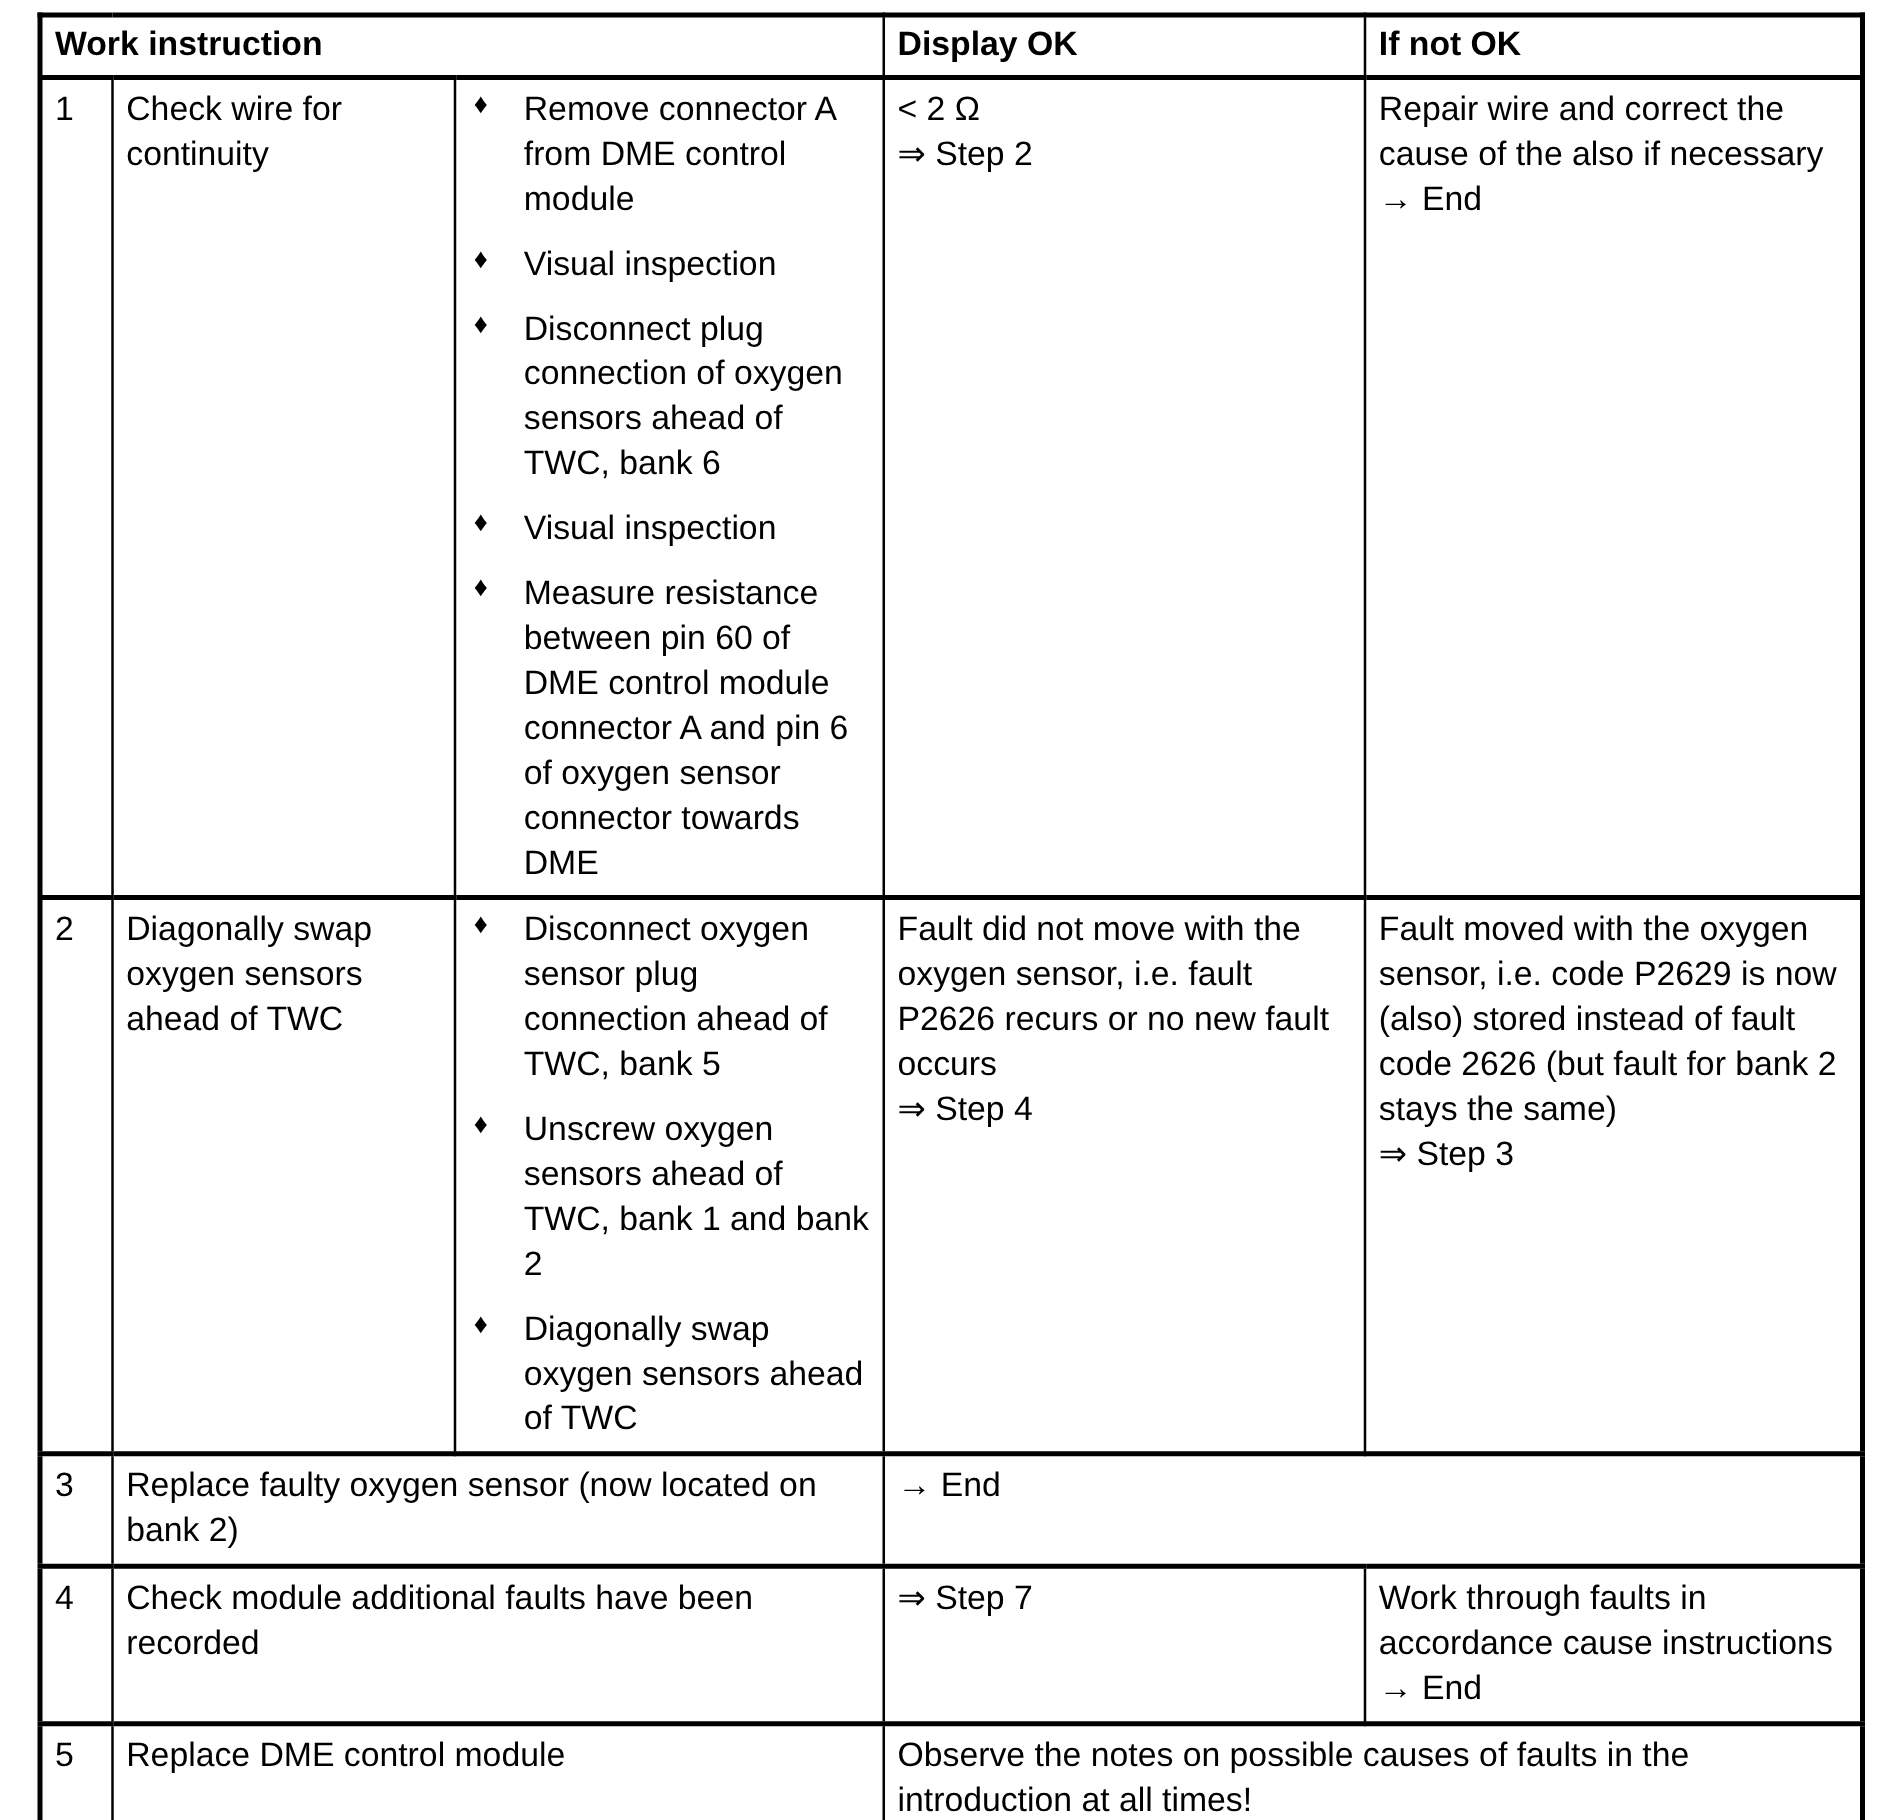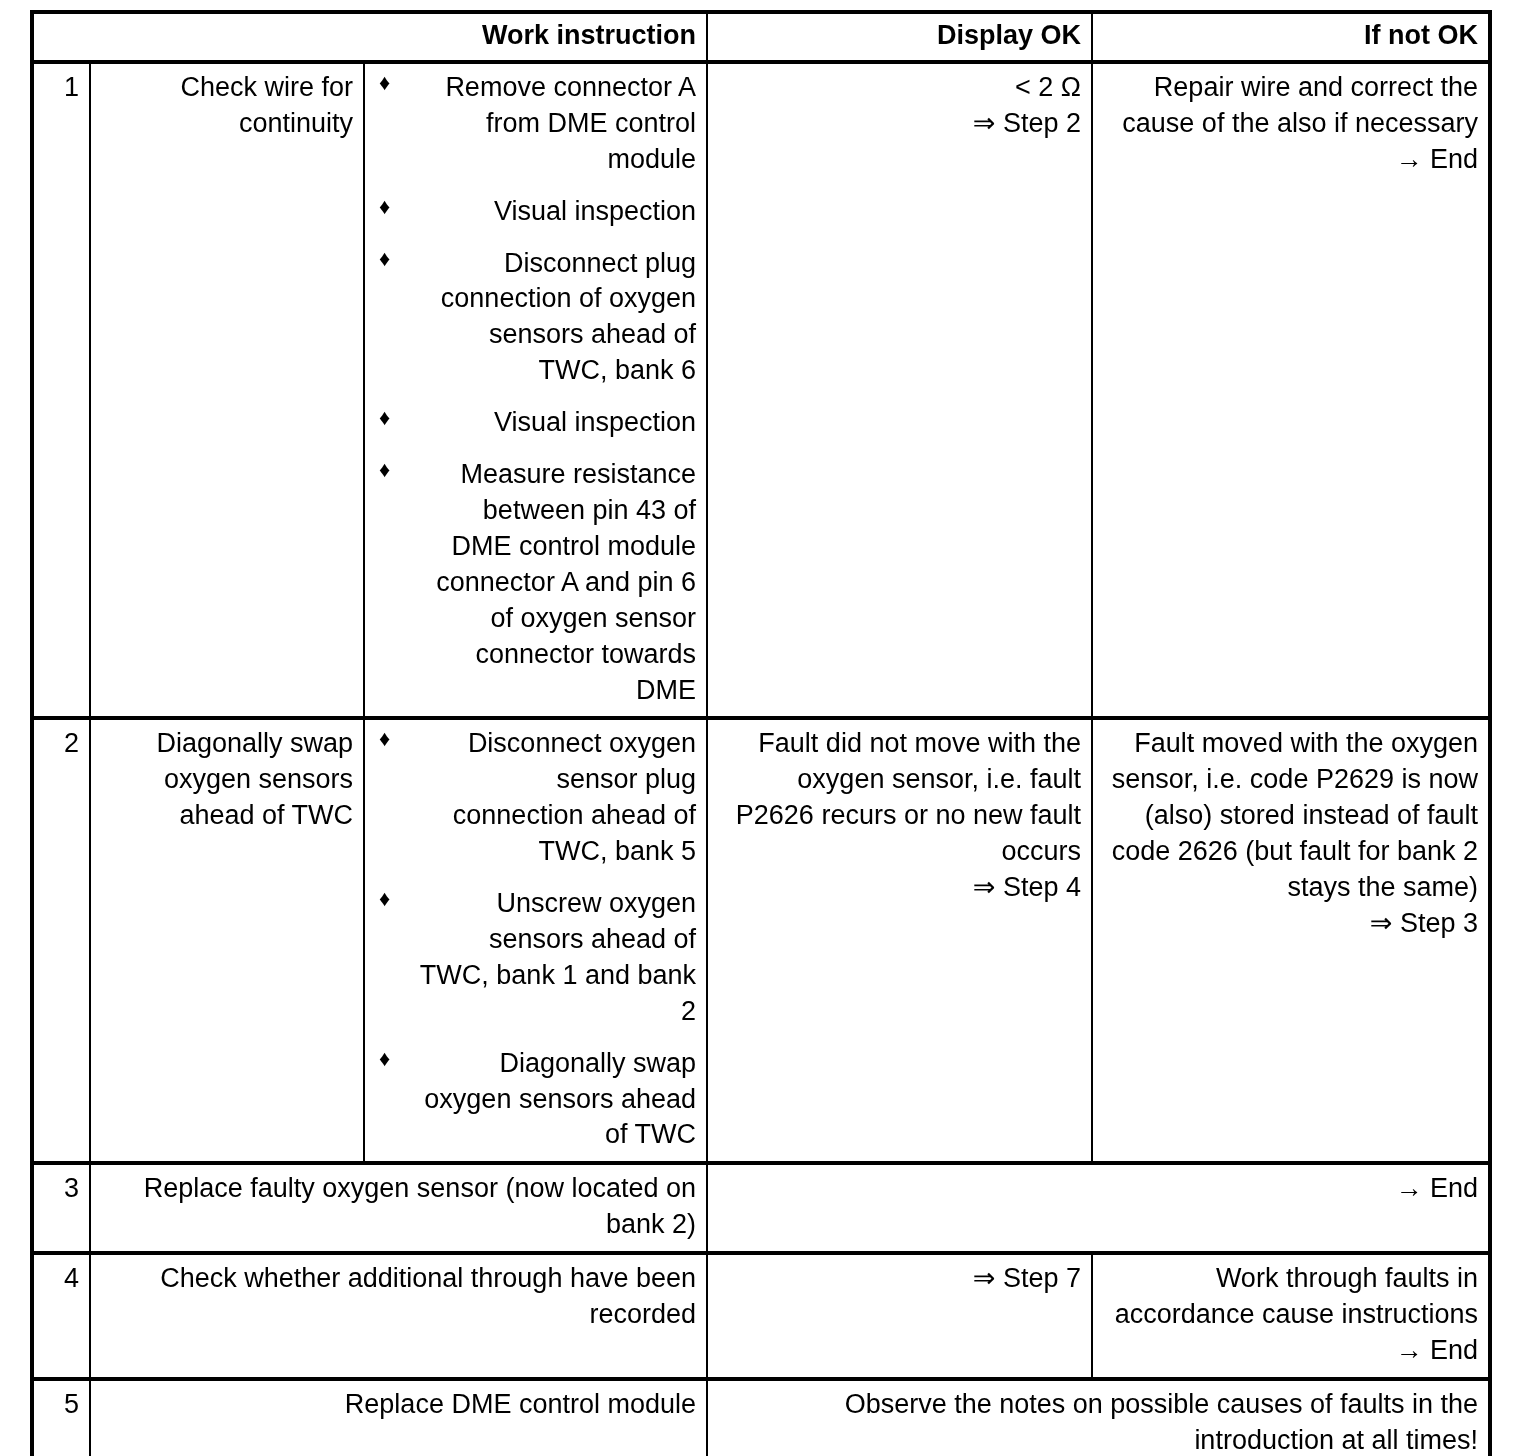--- a/index.html
+++ b/index.html
@@ -33,21 +33,21 @@
   }
 
   table.wi-table td,
   table.wi-table th {
     border: 2px solid #000000;
     vertical-align: top;
     padding: 6px 10px 8px 10px;
     font-size: 27px;
     line-height: 1.33;
     font-weight: normal;
-    text-align: right;
+    text-align: left;
     background: #ffffff;
   }
 
   
   table.wi-table {
     border: 4px solid #000000;
   }
 
   
   table.wi-table thead th {
@@ -139,21 +139,21 @@
             <li>
               <span class="bullet-mark">♦</span>
               <span class="cell-text">Disconnect plug connection of oxygen sensors ahead of TWC, bank 6</span>
             </li>
             <li>
               <span class="bullet-mark">♦</span>
               <span class="cell-text">Visual inspection</span>
             </li>
             <li>
               <span class="bullet-mark">♦</span>
-              <span class="cell-text">Measure resistance between pin 43 of DME control module connector A and pin 6 of oxygen sensor connector towards DME</span>
+              <span class="cell-text">Measure resistance between pin 60 of DME control module connector A and pin 6 of oxygen sensor connector towards DME</span>
             </li>
           </ul>
         </td>
         <td class="cell-text">&lt; 2 Ω
 ⇒ Step 2</td>
         <td class="cell-text">Repair wire and correct the cause of the also if necessary
 → End</td>
       </tr>
 
       <tr class="step-row">
@@ -182,21 +182,21 @@
       </tr>
 
       <tr class="step-row">
         <td class="num-cell">3</td>
         <td colspan="2" class="cell-text">Replace faulty oxygen sensor (now located on bank 2)</td>
         <td colspan="2" class="cell-text">→ End</td>
       </tr>
 
       <tr class="step-row">
         <td class="num-cell">4</td>
-        <td colspan="2" class="cell-text">Check whether additional through have been recorded</td>
+        <td colspan="2" class="cell-text">Check module additional faults have been recorded</td>
         <td class="cell-text">⇒ Step 7</td>
         <td class="cell-text">Work through faults in accordance cause instructions
 → End</td>
       </tr>
 
       <tr class="step-row">
         <td class="num-cell">5</td>
         <td colspan="2" class="cell-text">Replace DME control module</td>
         <td colspan="2" class="cell-text">Observe the notes on possible causes of faults in the introduction at all times!</td>
       </tr>

